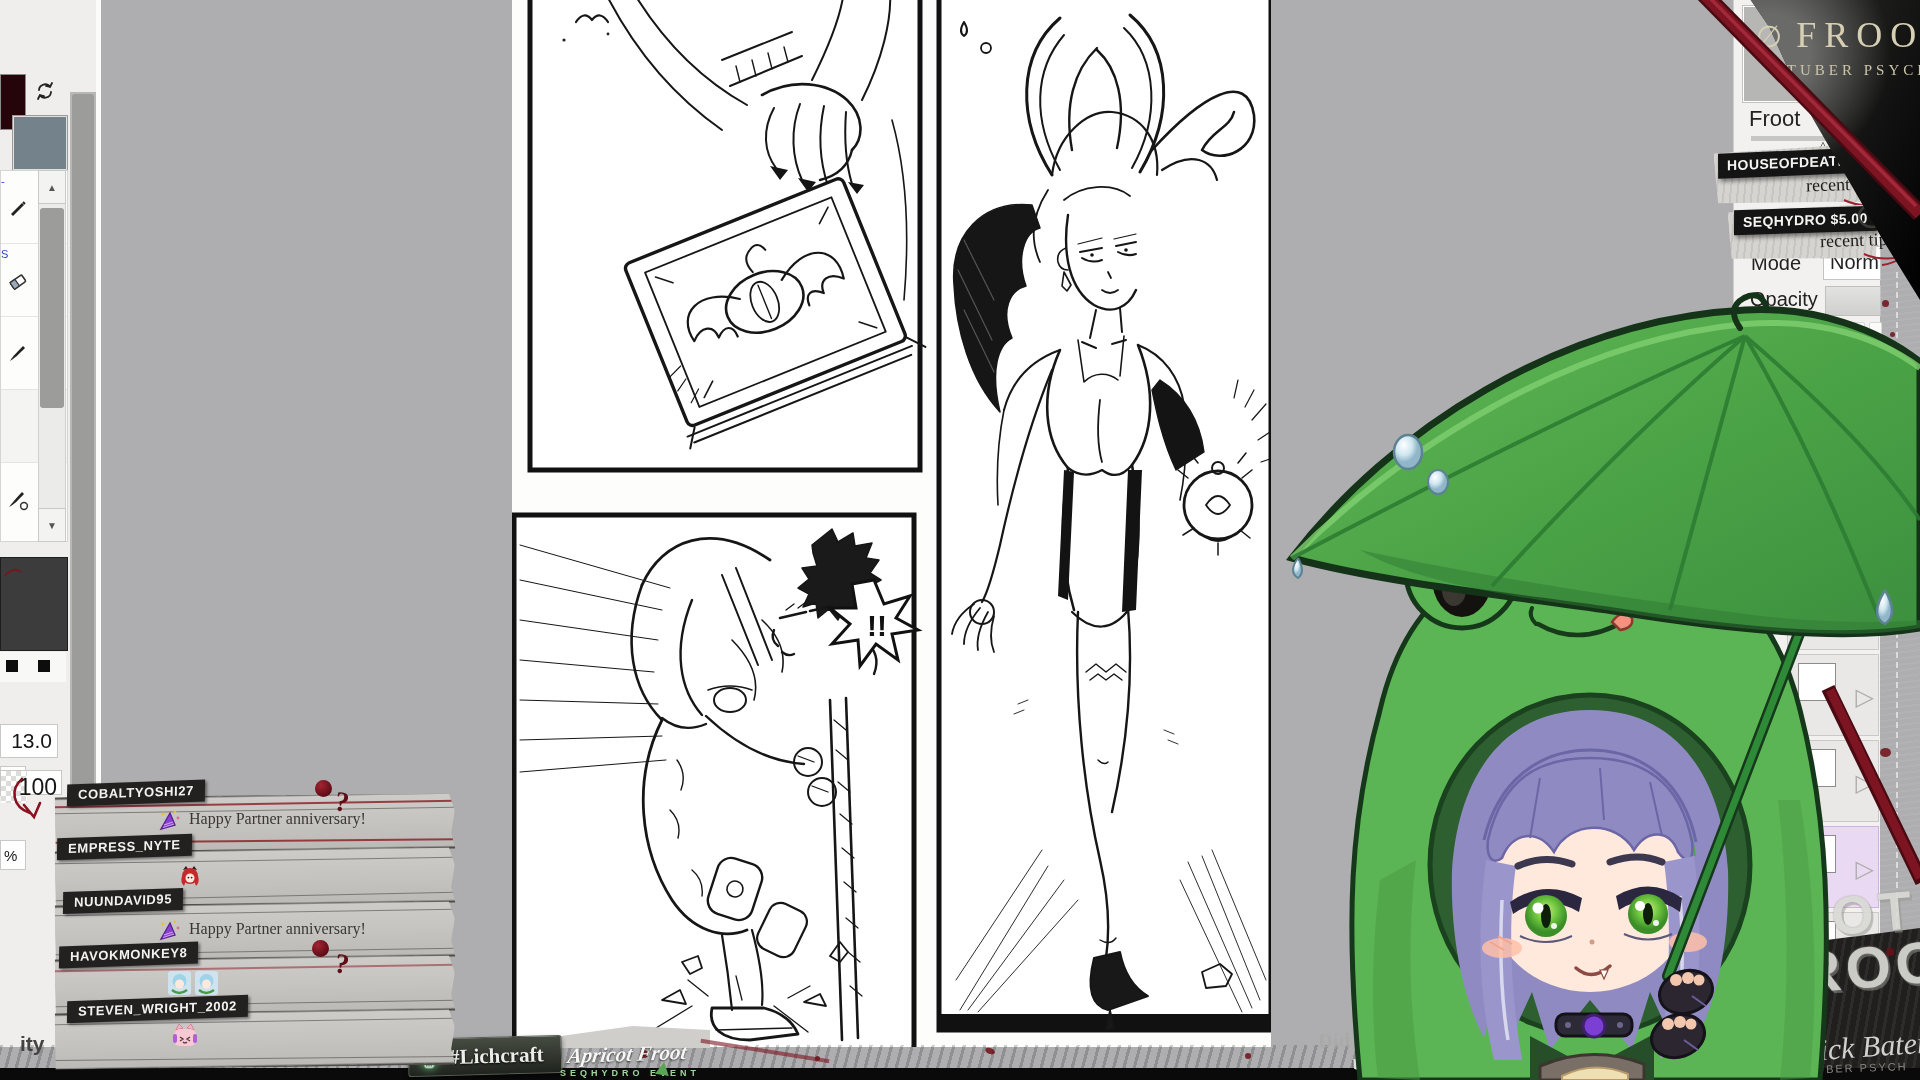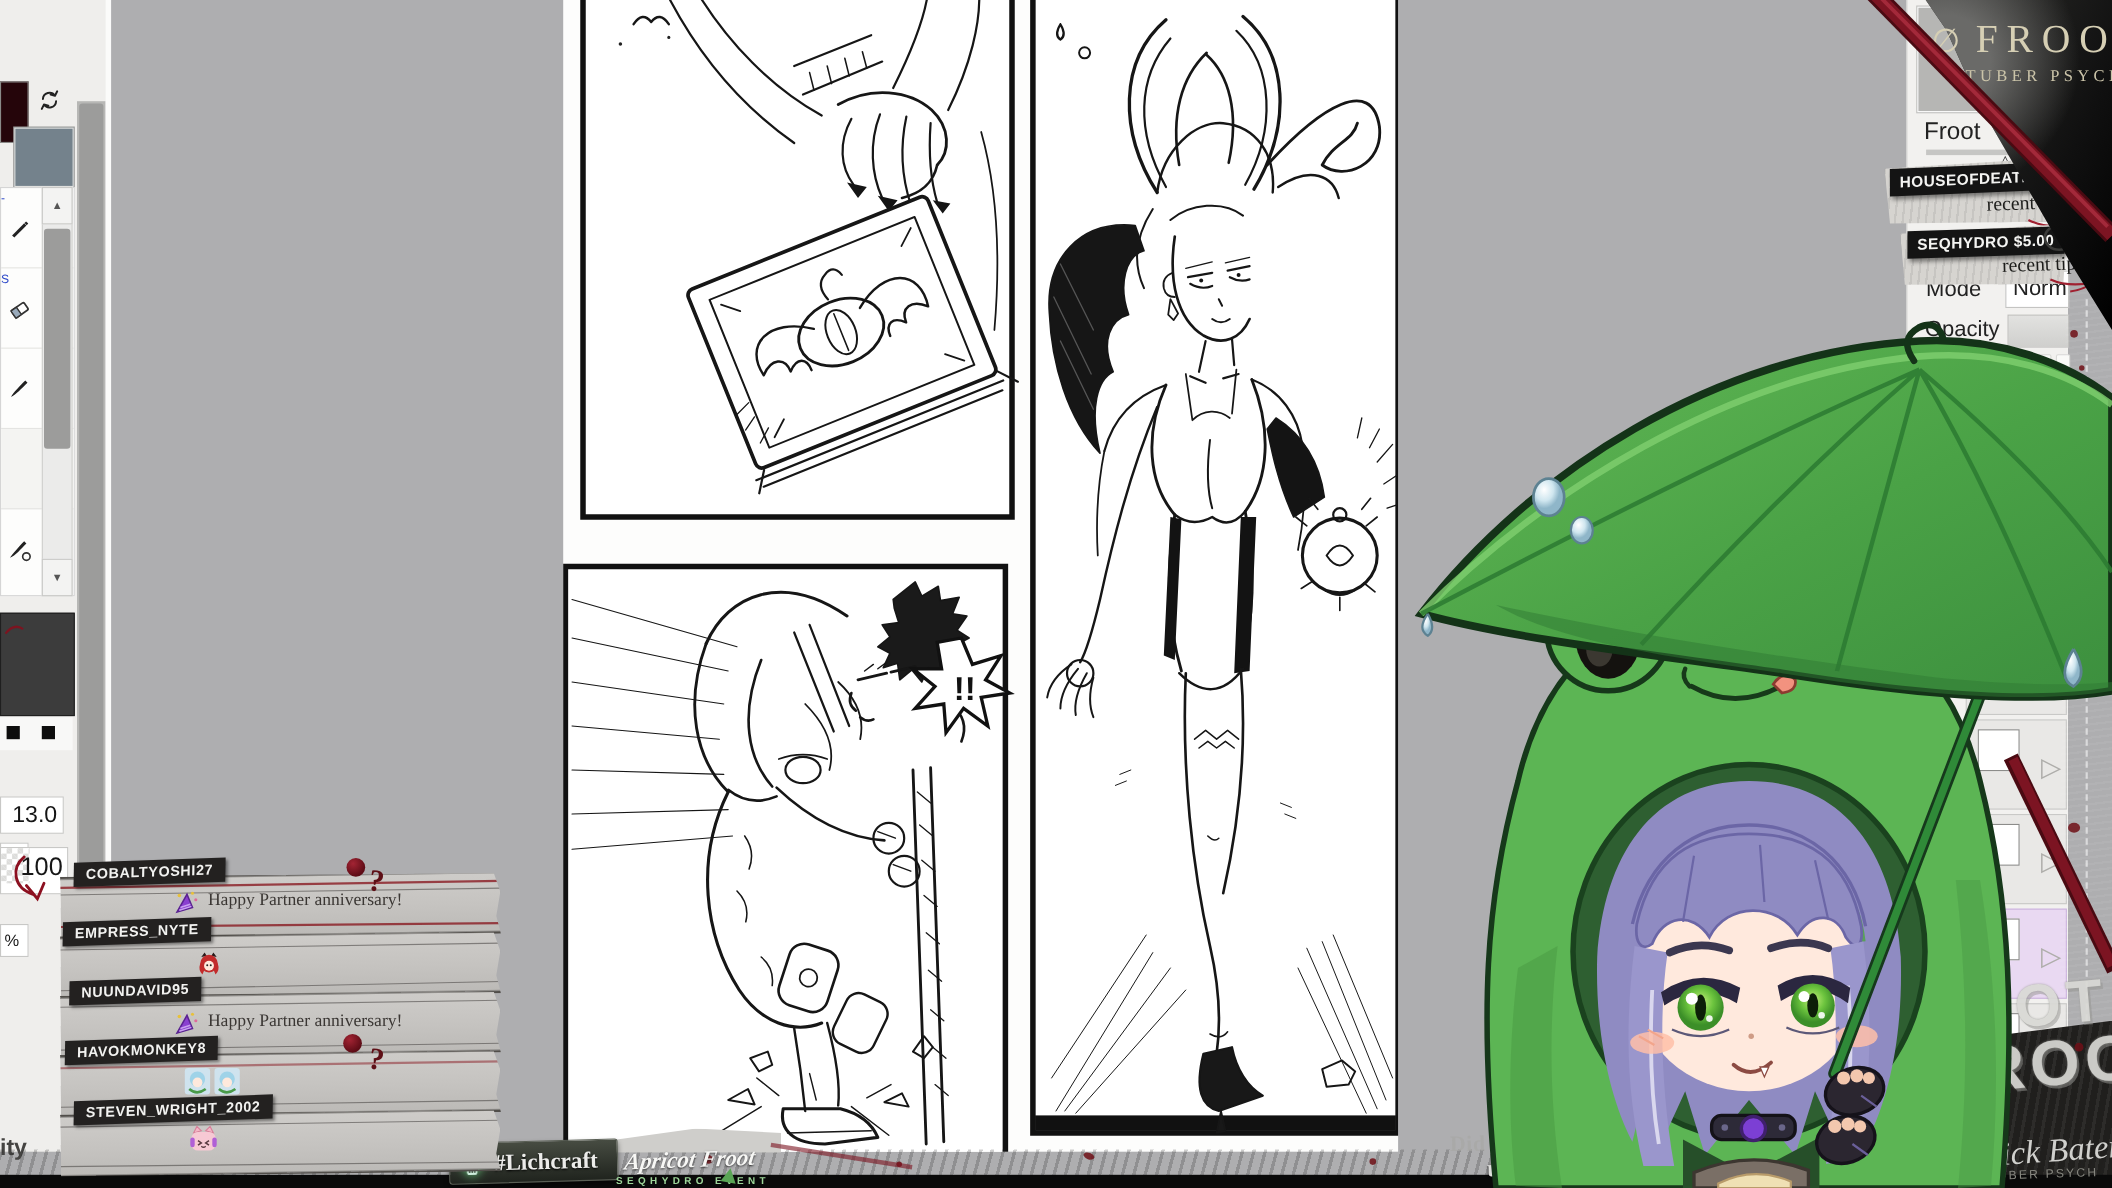--- a/index.html
+++ b/index.html
@@ -276,29 +276,29 @@
       <svg width="30" height="20" viewBox="0 0 30 20" style="margin:6px 0 0 2px;">
           <path d="M2 12 q8 -10 16 -4" stroke="#7c1420" stroke-width="2" fill="none"></path>
         </svg>
     </div>
     <div class="abs" style="left:0;top:652px;width:66px;height:30px;background:#f8f8f7;">
       <div style="position:absolute;left:6px;top:8px;width:12px;height:12px;background:#0d0d0d;"></div>
       <div style="position:absolute;left:38px;top:8px;width:12px;height:12px;background:#0d0d0d;"></div>
     </div>
     <div class="abs numfield" style="left:0;top:694px;width:58px;height:34px;">13.0</div>
     <div class="abs numfield" style="left:0;top:736px;width:26px;height:30px;font-size:15px;justify-content:flex-start;padding-left:3px;">%</div>
-    <div class="abs" style="left:0;top:770px;width:62px;height:43px;background:#fff;border:1px solid #c8c8c6;box-sizing:border-box;text-decoration:underline;">
+    <div class="abs" style="left:0;top:770px;width:62px;height:25px;background:#fff;border:1px solid #c8c8c6;box-sizing:border-box;text-decoration:underline;">
       <div class="checker" style="position:absolute;left:0;top:0;width:26px;height:32px;"></div>
       <span style="position:absolute;right:4px;top:3px;font-size:23px;color:#161616;">100</span>
     </div>
     <div class="abs numfield" style="left:0;top:810px;width:26px;height:30px;font-size:15px;justify-content:flex-start;padding-left:3px;">%</div>
     <svg class="abs" style="left:10px;top:775px;z-index:3;" width="50" height="48" viewBox="0 0 50 48">
       <path d="M12 4 C0 14,2 32,20 38 M14 30 L24 42 L30 28" stroke="#8c1020" stroke-width="2.6" fill="none" stroke-linecap="round"></path>
     </svg>
-    <div class="abs" style="left:0;top:1032px;font-size:21px;color:#454442;font-weight:600;">ity</div>
+    <div class="abs" style="left:0;top:1032px;font-size:21px;color:#454442;font-weight:600;padding-left:20px;">ity</div>
   </div>
 
   <div class="abs rpanel">
     <div class="abs" style="left:9px;top:6px;width:66px;height:94px;background:#b6b6b4;border:1px solid #fff;box-shadow:0 0 0 1px #c2c2c0;"></div>
     <div class="abs plabel" style="left:15px;top:106px;font-size:22px;">Froot</div>
     <div class="abs" style="left:17px;top:136px;width:118px;height:5px;background:#c6c6c4;"></div>
     <div class="abs" style="left:84px;top:138px;font-size:13px;color:#333;">△</div>
 
     <div class="abs plabel" style="left:17px;top:252px;">Mode</div>
     <div class="abs" style="left:89px;top:246px;width:58px;height:34px;background:#fff;border:1px solid #c4c4c2;box-sizing:border-box;overflow:hidden;font-size:20px;color:#222;padding:4px 0 0 6px;">Norm</div>

